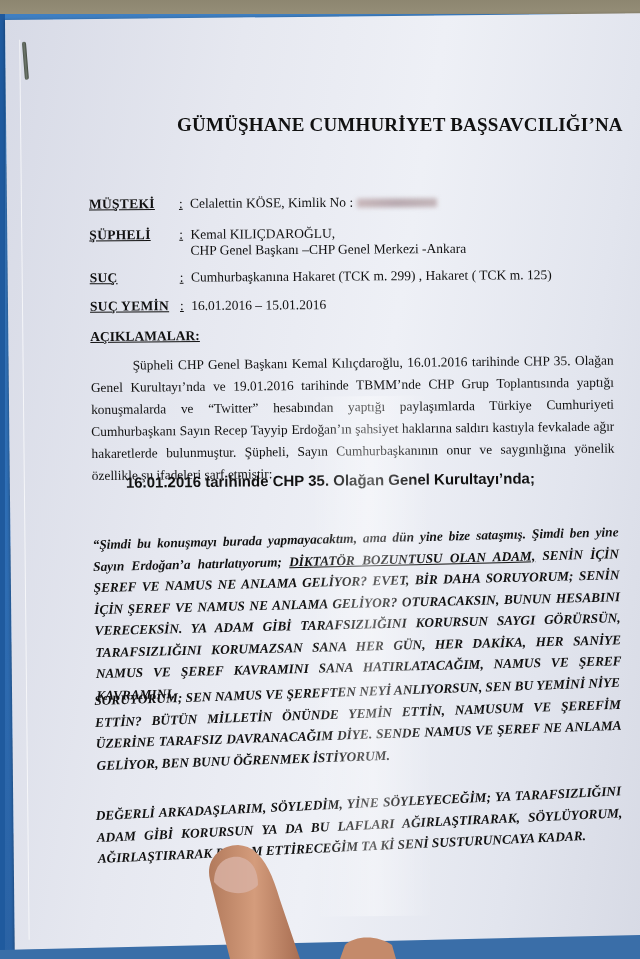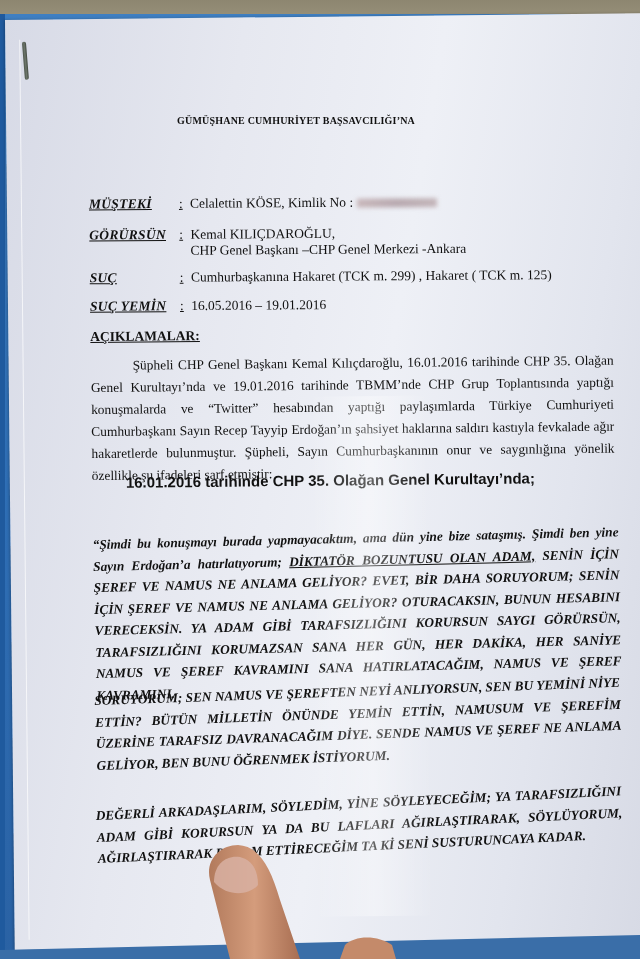--- a/index.html
+++ b/index.html
@@ -64,39 +64,38 @@
       left: 76px;
       top: 60px;
       width: 540px;
       color: #111;
     }
     .title {
       position: absolute;
       left: 95px;
       top: 38px;
       font-weight: bold;
-      font-size: 10px;
+      font-size: 19px;
       letter-spacing: 0.2px;
       transform: rotate(0.6deg);
       white-space: nowrap;
     }
     .field {
       position: absolute;
       left: 6px;
       font-size: 13.5px;
       white-space: nowrap;
       transform: rotate(0.2deg);
     }
     .field-label {
       display: inline-block;
       width: 90px;
       font-weight: bold;
       text-decoration: underline;
       letter-spacing: 0.3px;
-      font-style: italic;
     }
     .field-colon {
       text-decoration: underline;
       margin-right: 4px;
     }
     .field-value {
       display: inline-block;
       vertical-align: top;
     }
     .blur-id {
@@ -185,35 +184,35 @@
     <div class="title">GÜMÜŞHANE  CUMHURİYET BAŞSAVCILIĞI’NA</div>
 
     <div class="field" style="top:118px;">
       <span class="field-label">MÜŞTEKİ</span><span class="field-colon">:</span>
       <span class="field-value">
         <span>Celalettin KÖSE, Kimlik No :</span><span class="blur-id"></span>
       </span>
     </div>
 
     <div class="field" style="top:149px;">
-      <span class="field-label">GÖRÜRSÜN</span><span class="field-colon">:</span>
+      <span class="field-label">ŞÜPHELİ</span><span class="field-colon">:</span>
       <span class="field-value">
         <span>Kemal KILIÇDAROĞLU,</span><br>
         <span>CHP Genel Başkanı –CHP Genel Merkezi -Ankara</span>
       </span>
     </div>
 
     <div class="field" style="top:192px;">
       <span class="field-label">SUÇ</span><span class="field-colon">:</span>
       <span class="field-value">Cumhurbaşkanına Hakaret (TCK m. 299) , Hakaret ( TCK m. 125)</span>
     </div>
 
     <div class="field" style="top:220px;">
       <span class="field-label">SUÇ YEMİN</span><span class="field-colon">:</span>
-      <span class="field-value">16.05.2016 – 19.01.2016</span>
+      <span class="field-value">16.01.2016 – 15.01.2016</span>
     </div>
 
     <div class="section-heading">AÇIKLAMALAR:</div>
 
     <div class="para"><span class="indent"></span><span>Şüpheli CHP Genel Başkanı Kemal Kılıçdaroğlu, 16.01.2016 tarihinde CHP 35. Olağan Genel Kurultayı’nda ve 19.01.2016 tarihinde TBMM’nde CHP Grup Toplantısında yaptığı konuşmalarda ve “Twitter” hesabından yaptığı paylaşımlarda Türkiye Cumhuriyeti Cumhurbaşkanı Sayın Recep Tayyip Erdoğan’ın şahsiyet haklarına saldırı kastıyla fevkalade ağır hakaretlerde bulunmuştur. Şüpheli, Sayın Cumhurbaşkanının onur ve saygınlığına yönelik özellikle şu ifadeleri sarf etmiştir:</span></div>
 
     <div class="sub-heading">16.01.2016 tarihinde CHP 35. Olağan Genel Kurultayı’nda;</div>
 
     <div class="quote quote-1"><span>“Şimdi bu konuşmayı burada yapmayacaktım, ama dün yine bize sataşmış. Şimdi ben yine Sayın Erdoğan’a hatırlatıyorum; </span><u>DİKTATÖR BOZUNTUSU OLAN ADAM,</u><span> SENİN İÇİN ŞEREF VE NAMUS NE ANLAMA GELİYOR? EVET, BİR DAHA SORUYORUM; SENİN İÇİN ŞEREF VE NAMUS NE ANLAMA GELİYOR? OTURACAKSIN, BUNUN HESABINI VERECEKSİN. YA ADAM GİBİ TARAFSIZLIĞINI KORURSUN SAYGI GÖRÜRSÜN, TARAFSIZLIĞINI KORUMAZSAN SANA HER GÜN, HER DAKİKA, HER SANİYE NAMUS VE ŞEREF KAVRAMINI SANA HATIRLATACAĞIM, NAMUS VE ŞEREF KAVRAMINI.</span></div>
 

